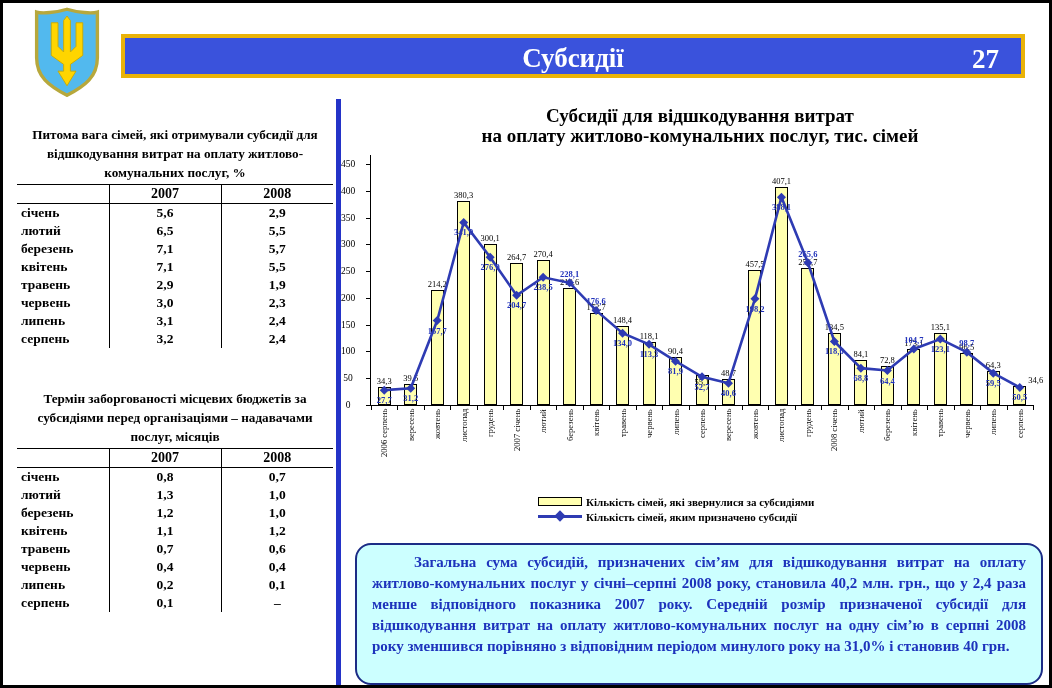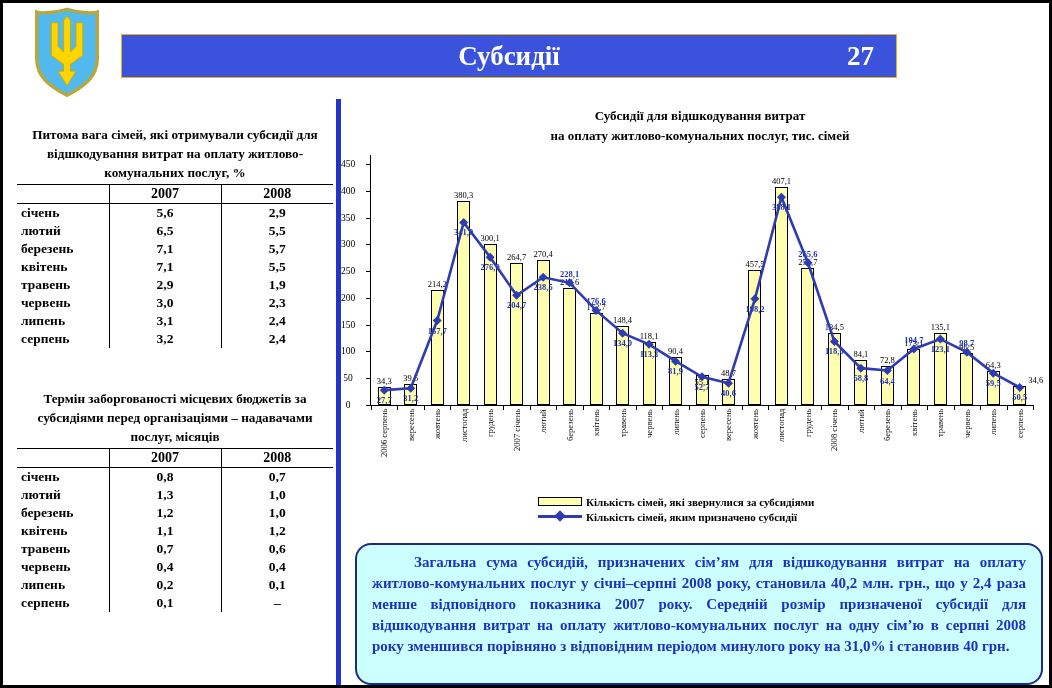--- a/index.html
+++ b/index.html
@@ -4,42 +4,42 @@
 <style>
   html,body{margin:0;padding:0;background:#fff;}
   #page{
     position:relative;width:1052px;height:688px;box-sizing:border-box;
     border:3px solid #000;background:#fff;overflow:hidden;
     font-family:"Liberation Serif","DejaVu Serif",serif;color:#000;
   }
   
   #coat{position:absolute;left:26px;top:4px;width:76px;height:90px;}
   #header-bar{
-    position:absolute;left:118px;top:31px;width:776px;height:44px;
-    border:1px solid #eab308;box-sizing:border-box;
-    display:flex;align-items:center;justify-content:center;
+    position:absolute;left:118px;top:31px;width:904px;height:44px;
+    border:4px solid #eab308;box-sizing:border-box;
+    display:flex;align-items:flex-end;justify-content:center;
   }
   #page-title{font-size:27px;font-weight:bold;color:#fff;}
   #page-number{position:absolute;right:22px;top:6px;font-size:27px;font-weight:bold;color:#fff;}
   
   #divider{position:absolute;left:333px;top:96px;width:5px;height:586px;}
   
   .table-block{position:absolute;left:14px;width:316px;}
   #table1-block{top:122px;}
   #table2-block{top:386px;}
   .table-title{font-weight:bold;font-size:13.2px;line-height:19px;text-align:center;margin:0 0 2px 0;}
   table.data-table{border-collapse:collapse;width:100%;font-weight:bold;font-size:13.5px;table-layout:fixed;}
   table.data-table col.c-month{width:92px;}
   table.data-table th,table.data-table td{padding:0 4px;height:18px;line-height:18px;}
   table.data-table thead th{border-top:1.5px solid #000;border-bottom:1.5px solid #000;text-align:center;font-size:14px;}
   table.data-table th + th, table.data-table td + td{border-left:1px solid #000;text-align:center;}
   table.data-table td:first-child{text-align:left;}
   
   #chart-title{position:absolute;left:350px;top:103px;width:694px;text-align:center;
-    font-weight:bold;font-size:13px;line-height:20px;}
+    font-weight:bold;font-size:19px;line-height:20px;}
   .axis,.ytick,.xtick{position:absolute;background:#000;}
   .ylab{position:absolute;width:34px;text-align:center;font-size:9.5px;line-height:11px;}
   .bar{position:absolute;border:1px solid #000;box-sizing:border-box;}
   .bar-label{position:absolute;width:40px;text-align:center;font-size:8.5px;line-height:10px;color:#000;}
   .line-label{position:absolute;width:40px;text-align:center;font-size:8.5px;line-height:10px;font-weight:bold;}
   .xlab{position:absolute;writing-mode:vertical-rl;transform:rotate(180deg);
     height:84px;width:12px;font-size:8.6px;text-align:end;line-height:12px;}
   
   #legend{position:absolute;left:535px;top:491px;width:360px;font-size:11px;font-weight:bold;}
   .legend-item{display:flex;align-items:center;height:15px;}

